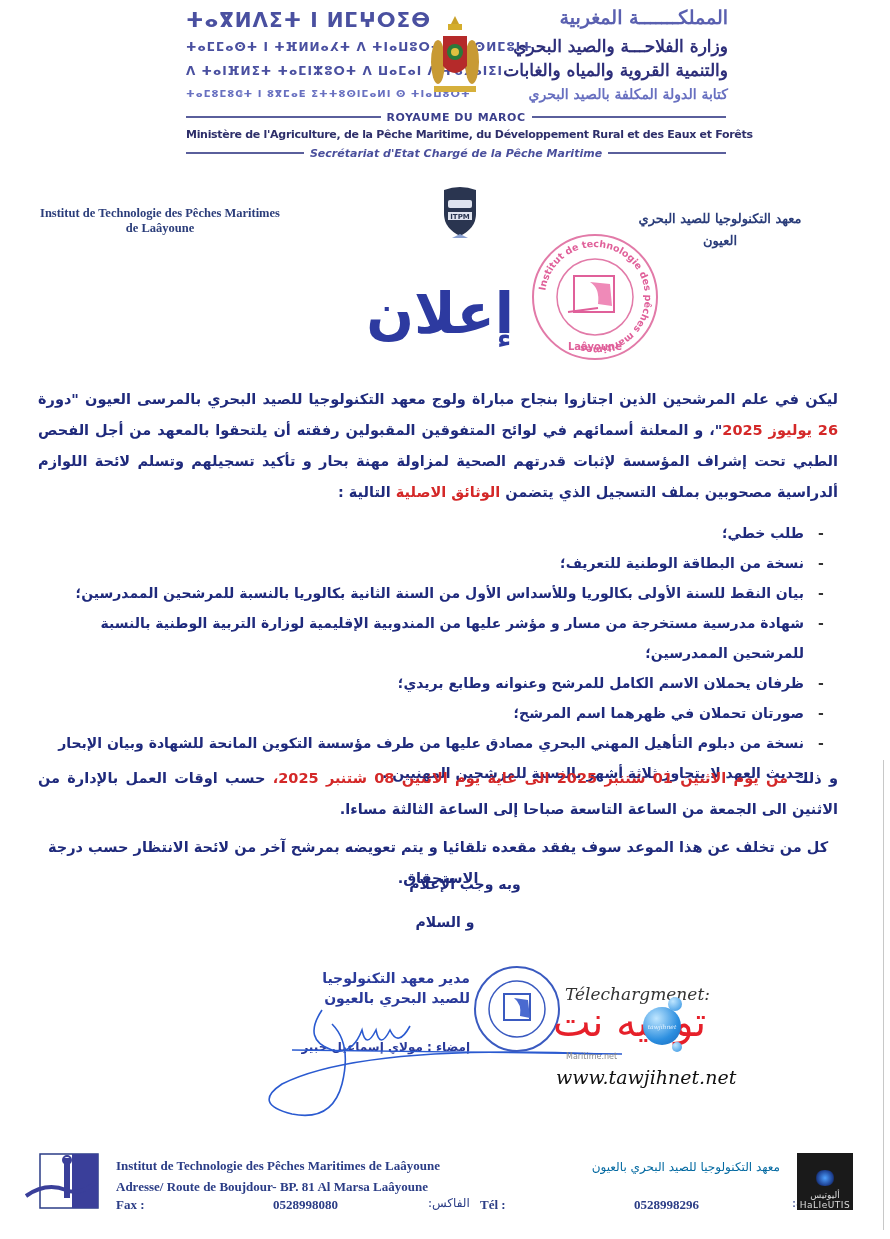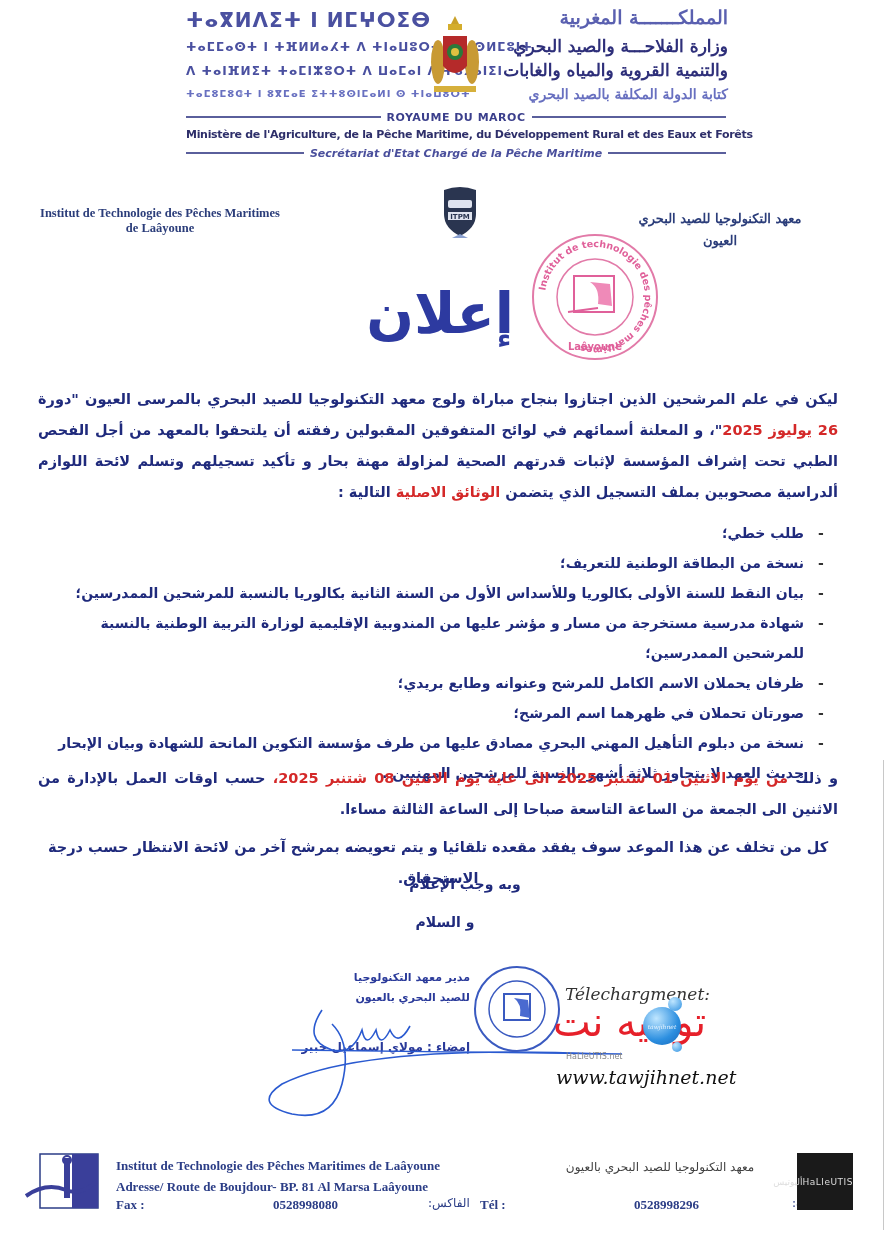--- a/index.html
+++ b/index.html
@@ -52,21 +52,21 @@
   .list .dash { width: 34px; flex: none; text-align: center; color: #333; }
   .list .txt { flex: 1; }
 
   .p2 { top: 763px; }
   .p3 { top: 832px; text-align: center; text-align-last: center; }
   .closing { left: 0; width: 890px; text-align: center; direction: rtl; font-family: "DejaVu Sans", sans-serif; font-weight: bold; font-size: 14px; color: #1f2a7c; }
   .c1 { top: 876px; margin-left: 20px; }
   .c2 { top: 914px; }
 
   
-  .sig-text { left: 300px; top: 968px; width: 170px; direction: rtl; text-align: right; font-family: "DejaVu Sans", sans-serif; font-weight: bold; font-size: 11px; color: #2a3a9a; line-height: 20px; }
+  .sig-text { left: 300px; top: 968px; width: 170px; direction: rtl; text-align: right; font-family: "DejaVu Sans", sans-serif; font-weight: bold; font-size: 14px; color: #2a3a9a; line-height: 20px; }
   .sig-name { left: 300px; top: 1040px; width: 170px; direction: rtl; text-align: right; font-family: "DejaVu Sans", sans-serif; font-weight: bold; font-size: 12px; color: #2a3a9a; }
   .sig-svg { left: 262px; top: 990px; width: 380px; height: 140px; }
   .stamp2 { left: 472px; top: 964px; width: 90px; height: 90px; }
 
   
   .wm-label { left: 565px; top: 984px; font-family: "DejaVu Serif", serif; font-style: italic; font-size: 17px; color: #333; }
   .wm-ar { left: 553px; top: 1002px; font-family: "DejaVu Sans", sans-serif; font-size: 40px; color: #e6202a; direction: rtl; line-height: 1; }
   .wm-ball { left: 643px; top: 1007px; width: 38px; height: 38px; border-radius: 50%; background: radial-gradient(circle at 35% 30%, #bfe6ff, #2c8fe0 60%, #1666b8); display:flex; align-items:center; justify-content:center; font-family:"DejaVu Serif",serif; font-style: italic; font-size: 6px; color:#e8f4ff; }
   .wm-ball-small { left: 668px; top: 997px; width: 14px; height: 14px; border-radius: 50%; background: radial-gradient(circle at 35% 30%, #bfe6ff, #2c8fe0); }
   .wm-ball-small2 { left: 672px; top: 1042px; width: 10px; height: 10px; border-radius: 50%; background: radial-gradient(circle at 35% 30%, #bfe6ff, #2c8fe0); }
@@ -74,24 +74,24 @@
   .wm-url { left: 556px; top: 1066px; font-family: "DejaVu Serif", serif; font-style: italic; font-size: 19px; color: #111; }
 
   
   .foot-logo-l { left: 24px; top: 1152px; width: 76px; height: 58px; }
   .foot-fr { left: 116px; top: 1155px; font-family: "Liberation Serif", serif; font-weight: bold; font-size: 13px; color: #2b3d86; line-height: 21px; white-space: nowrap; }
   .foot-fax-label { left: 116px; top: 1197px; font-family: "Liberation Serif", serif; font-weight: bold; font-size: 13px; color: #2b3d86; }
   .foot-fax-val { left: 257px; top: 1197px; font-family: "Liberation Serif", serif; font-weight: bold; font-size: 13px; color: #2b3d86; margin-left: 16px; }
   .foot-fax-ar { left: 428px; top: 1196px; direction: rtl; font-family: "DejaVu Serif", serif; font-size: 12px; color: #2b3d86; }
   .foot-tel-label { left: 480px; top: 1197px; font-family: "Liberation Serif", serif; font-weight: bold; font-size: 13px; color: #2b3d86; }
 
-  .foot-ar { right: 110px; top: 1157px; width: 240px; direction: rtl; text-align: center; font-family: "DejaVu Serif", serif; font-size: 12px; color: #404040; line-height: 20px; }
+  .foot-ar { right: 110px; top: 1157px; width: 240px; direction: rtl; text-align: right; font-family: "DejaVu Serif", serif; font-size: 12px; color: #0369a1; line-height: 20px; }
   .foot-tel-val { left: 612px; top: 1197px; font-family: "Liberation Serif", serif; font-weight: bold; font-size: 13px; color: #2b3d86; margin-left: 22px; }
   .foot-tel-ar { left: 744px; top: 1196px; direction: rtl; font-family: "DejaVu Serif", serif; font-size: 12px; color: #2b3d86; margin-left: 48px; }
-  .foot-logo-r { left: 797px; top: 1153px; width: 56px; height: 57px; background: #1a1a1a; color: #ddd; display:flex; flex-direction:row; align-items:center; justify-content:flex-end; padding-bottom: 0; }
+  .foot-logo-r { left: 797px; top: 1153px; width: 56px; height: 57px; background: #1a1a1a; color: #ddd; display:flex; flex-direction:column; align-items:center; justify-content:flex-end; padding-bottom: 0; }
   .foot-logo-r .glow { width: 22px; height: 16px; border-radius: 50%; background: radial-gradient(circle, #4ea0ff, #1a3a8a 60%, transparent 70%); margin-bottom: 4px; }
   .foot-logo-r .ar { font-family: "DejaVu Sans", sans-serif; font-size: 9px; line-height: 10px; }
   .foot-logo-r .en { font-family: "DejaVu Sans", sans-serif; font-size: 9px; letter-spacing: 0.5px; }
 
   .edge-line { left: 883px; top: 760px; width: 1px; height: 470px; background: #c8c8c8; }
 </style>
 </head>
 <body>
 
 <div class="abs tifinagh tif-1">ⵜⴰⴳⵍⴷⵉⵜ ⵏ ⵍⵎⵖⵔⵉⴱ</div>
@@ -225,21 +225,21 @@
   <path d="M42 34 q8 6 6 18 l10 2 l-2 -18 z" fill="#4a6ad0"></path>
 </svg>
 
 <div class="abs wm-label">Télechargmenet:</div>
 <div class="abs wm-ar">توجيه نت</div>
 <div class="abs wm-ball-small"></div>
 <div class="abs wm-ball">
     <span>tawjihnet</span>
   </div>
 <div class="abs wm-ball-small2"></div>
-<div class="abs wm-small">HaLIeUTIS.net</div>
+<div class="abs wm-small">Maritime.net</div>
 <div class="abs wm-url">www.tawjihnet.net</div>
 
 <svg class="abs foot-logo-l" viewBox="0 0 76 58">
   <rect x="16" y="2" width="58" height="54" fill="none" stroke="#2b3d86" stroke-width="1.5"></rect>
   <rect x="48" y="2" width="26" height="54" fill="#3a3f9a"></rect>
   <rect x="40" y="6" width="6" height="40" fill="#3a3f9a"></rect>
   <circle cx="43" cy="8" r="4" fill="none" stroke="#3a3f9a" stroke-width="2"></circle>
   <path d="M2 44 q20 -14 40 -6 q14 6 30 -8" fill="none" stroke="#3a3f9a" stroke-width="4"></path>
 </svg>
 

